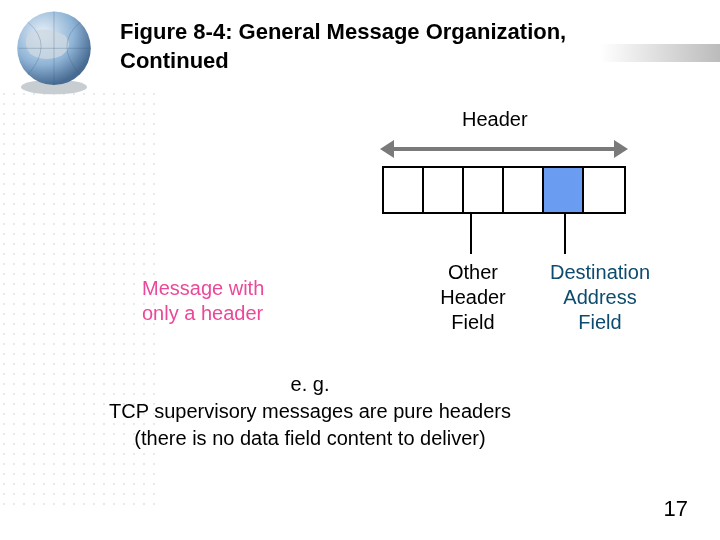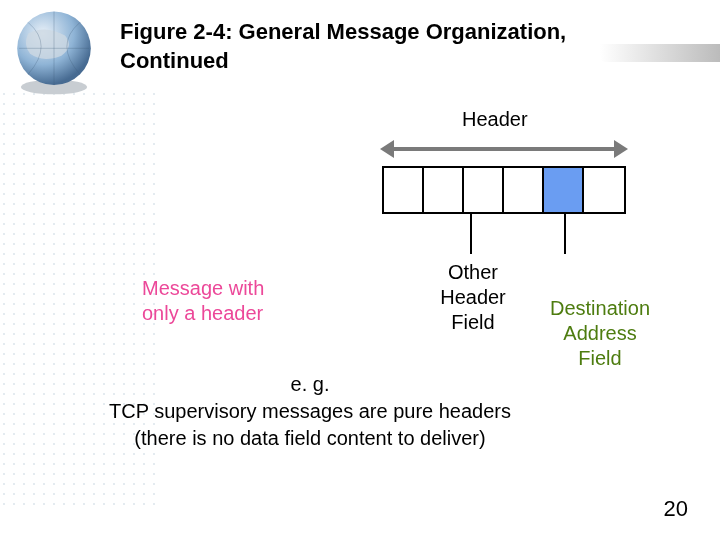--- a/index.html
+++ b/index.html
@@ -22,21 +22,21 @@
   .cell { border-right: 2px solid #000; }
   .cell:last-child { border-right: none; }
   .cell.w { flex: 1; }
   .cell.n { width: 40px; }
   .cell.h { background: #6a9df2; }
   .connector { position: absolute; width: 2px; background: #000; }
   .conn1 { left: 470px; top: 214px; height: 40px; }
   .conn2 { left: 564px; top: 214px; height: 40px; }
   .msg-with { position: absolute; top: 276px; left: 142px; font-size: 20px; color: #ec4899; line-height: 1.25; }
   .other-field { position: absolute; top: 260px; left: 418px; font-size: 20px; color: #000; text-align: center; line-height: 1.25; width: 110px; }
-  .dest-field { position: absolute; top: 260px; left: 540px; font-size: 20px; color: #4d7c0f; text-align: center; line-height: 1.25; width: 120px; margin-top: 36px; }
+  .dest-field { position: absolute; top: 260px; left: 540px; font-size: 20px; color: #0c4a6e; text-align: center; line-height: 1.25; width: 120px; }
   .eglines { position: absolute; top: 371px; left: 80px; font-size: 20px; color: #000; line-height: 1.35; text-align: center; width: 460px; }
   .pagenum { position: absolute; bottom: 18px; right: 32px; font-size: 22px; color: #000; }
   .corner-shade { position: absolute; right: 0; top: 44px; width: 120px; height: 18px; background: linear-gradient(to right, rgba(160,160,160,0) 0%, rgba(120,120,120,0.5) 100%); border-radius: 0 0 0 6px; }
 </style>
 </head>
 <body>
 
 <div class="slide">
   <div class="bg-dots"></div>
   <div class="corner-shade"></div>
@@ -50,21 +50,21 @@
           <stop offset="100%" stop-color="#476b92"></stop>
         </radialGradient>
       </defs>
       <ellipse cx="50" cy="88" rx="36" ry="8" fill="#c8cdd2"></ellipse>
       <circle cx="50" cy="46" r="40" fill="url(#rg)"></circle>
       <path d="M22 30 q18 -10 40 2 q10 12 -4 22 q-20 8 -34 -2 q-8 -10 -2 -22 z" fill="#cdd8e2" opacity="0.8"></path>
       <path d="M50 6 v80 M12 46 h76 M22 18 q28 24 0 56 M78 18 q-28 24 0 56" stroke="#3d5a7a" stroke-width="0.6" fill="none" opacity="0.5"></path>
     </svg>
   </div>
 
-  <div class="title">Figure 2-4: General Message Organization, Continued</div>
+  <div class="title">Figure 8-4: General Message Organization, Continued</div>
 
   <div class="header-label">Header</div>
 
   <div class="arrow-wrap">
     <div class="arrow-head-l"></div>
     <div class="arrow-line"></div>
     <div class="arrow-head-r"></div>
   </div>
 
   <div class="boxrow">
@@ -85,14 +85,14 @@
 Header
 Field</div>
   <div class="dest-field" style="white-space:pre-line;">Destination
 Address
 Field</div>
 
   <div class="eglines" style="white-space:pre-line;">e. g.
 TCP supervisory messages are pure headers
 (there is no data field content to deliver)</div>
 
-  <div class="pagenum">20</div>
+  <div class="pagenum">17</div>
 </div>
 
 </body></html>

